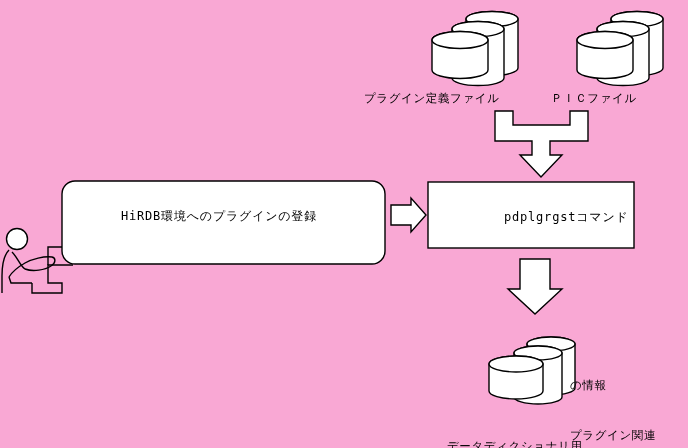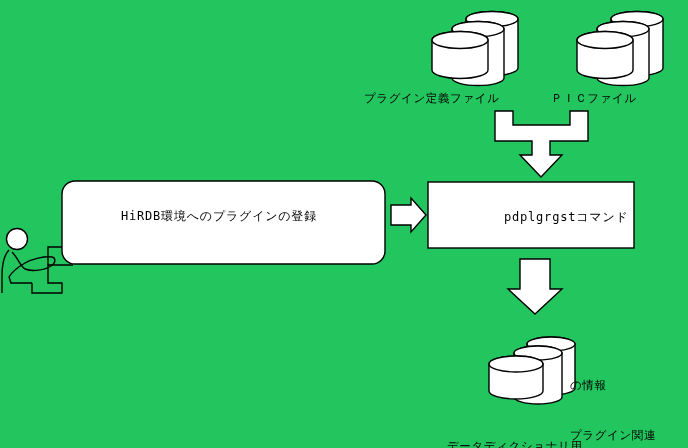--- a/index.html
+++ b/index.html
@@ -4,21 +4,21 @@
 <style>
   html, body {
     margin: 0;
     padding: 0;
     background: #ffffff;
   }
   #canvas {
     position: relative;
     width: 688px;
     height: 448px;
-    background: #22c55e;
+    background: #f9a8d4;
     overflow: hidden;
     font-family: "DejaVu Sans", sans-serif;
   }
   svg.layer {
     position: absolute;
     left: 0;
     top: 0;
     width: 688px;
     height: 448px;
   }

